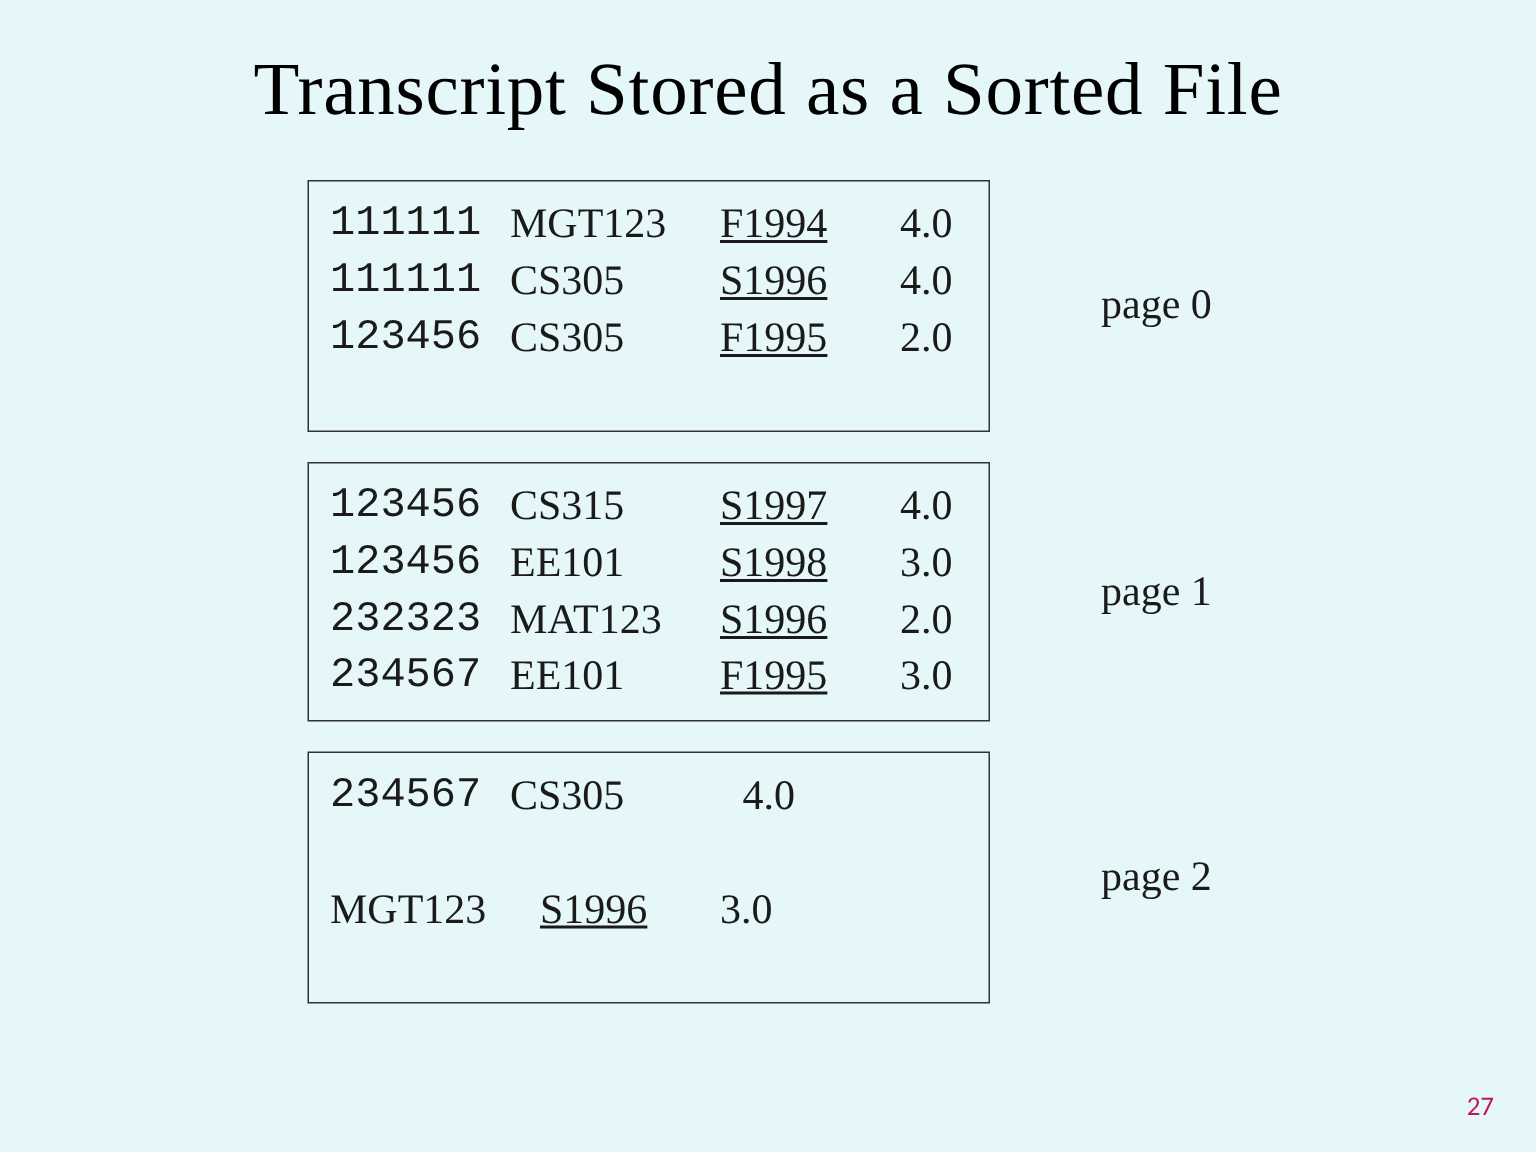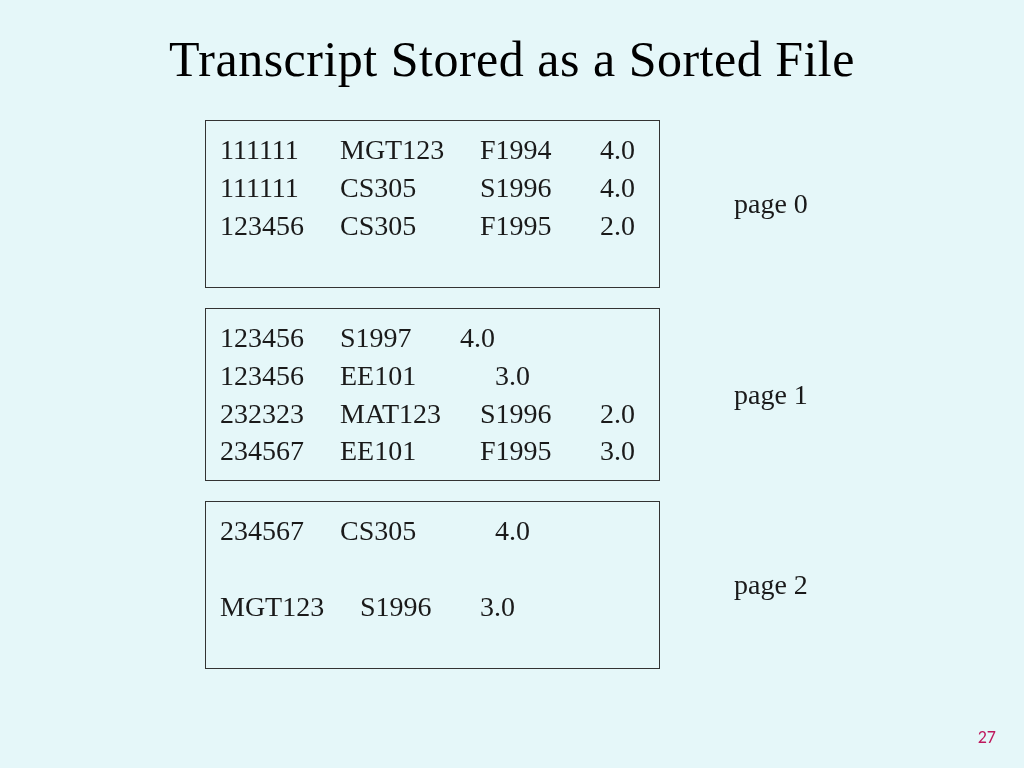--- a/index.html
+++ b/index.html
@@ -53,23 +53,23 @@
     min-height: 168px;
   }
   .page-label {
     margin-left: 74px;
     font-size: 28px;
   }
   .record {
     display: flex;
     white-space: pre;
   }
-  .record .c1 { width: 120px; }
+  .record .c1 { width: 120px; font-family: Liberation Mono, monospace; }
   .record .c2 { width: 140px; }
-  .record .c3 { width: 105px; }
+  .record .c3 { width: 105px; text-decoration: underline; }
   .record .c4 { width: 50px; text-align: right; }
   .spacer-row {
     height: 38px;
   }
   .slide-number {
     position: absolute;
     right: 28px;
     bottom: 20px;
     font-family: Calibri, Arial, sans-serif;
     font-size: 18px;
@@ -106,26 +106,28 @@
           <span class="c4">2.0</span>
         </div>
       </div>
       <div class="page-label">page 0</div>
     </div>
 
     <div class="page-row">
       <div class="page-box">
         <div class="record">
           <span class="c1">123456</span>
+          <span class="c2">CS315</span>
           <span class="c3">S1997</span>
           <span class="c4">4.0</span>
         </div>
         <div class="record">
           <span class="c1">123456</span>
           <span class="c2">EE101</span>
+          <span class="c3">S1998</span>
           <span class="c4">3.0</span>
         </div>
         <div class="record">
           <span class="c1">232323</span>
           <span class="c2">MAT123</span>
           <span class="c3">S1996</span>
           <span class="c4">2.0</span>
         </div>
         <div class="record">
           <span class="c1">234567</span>

